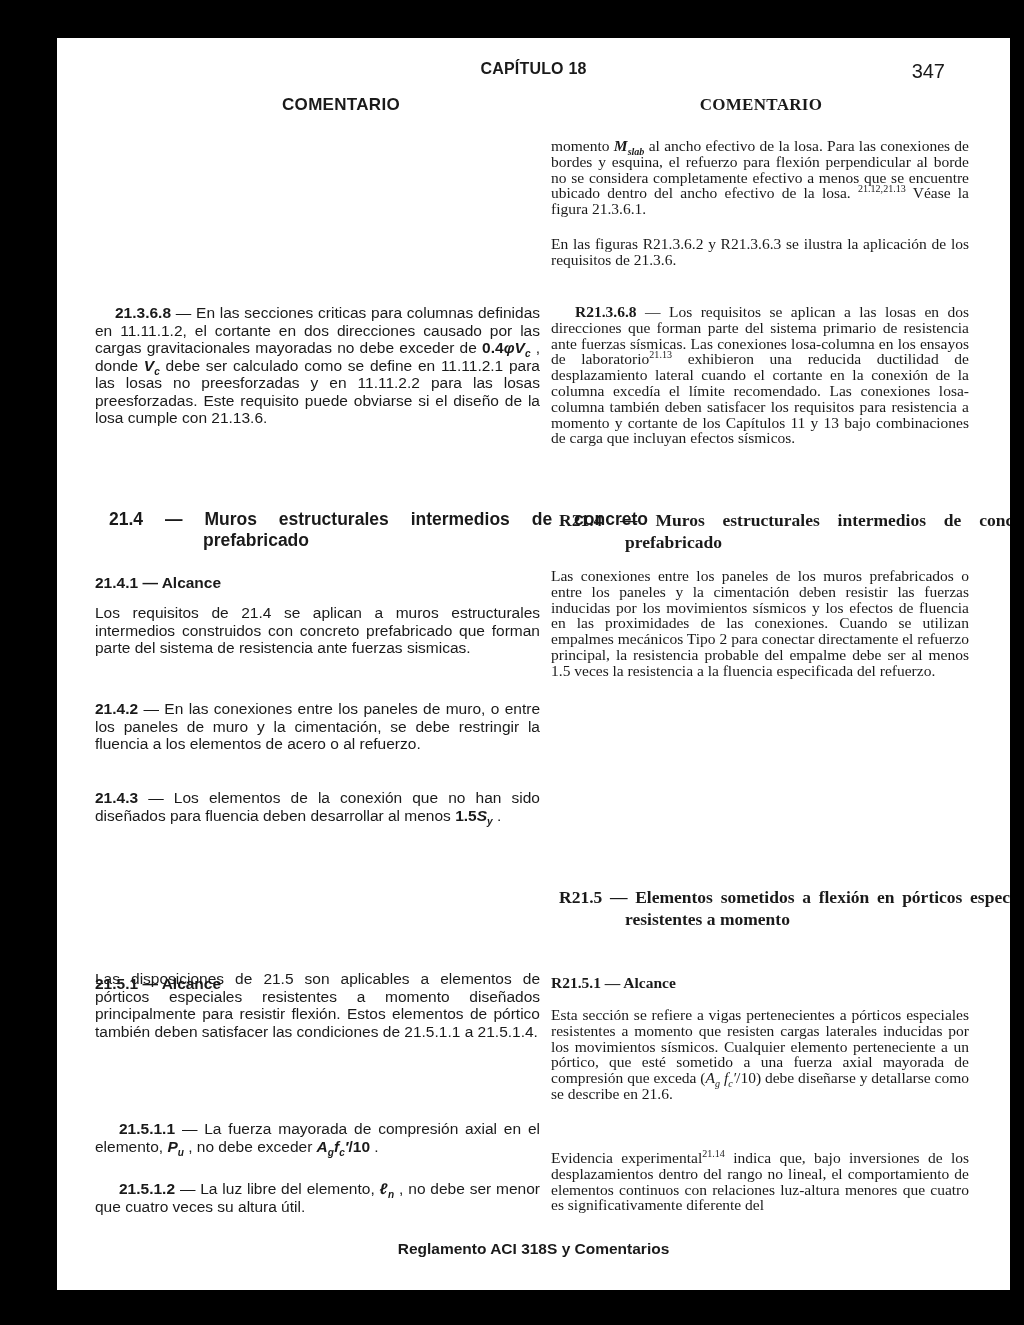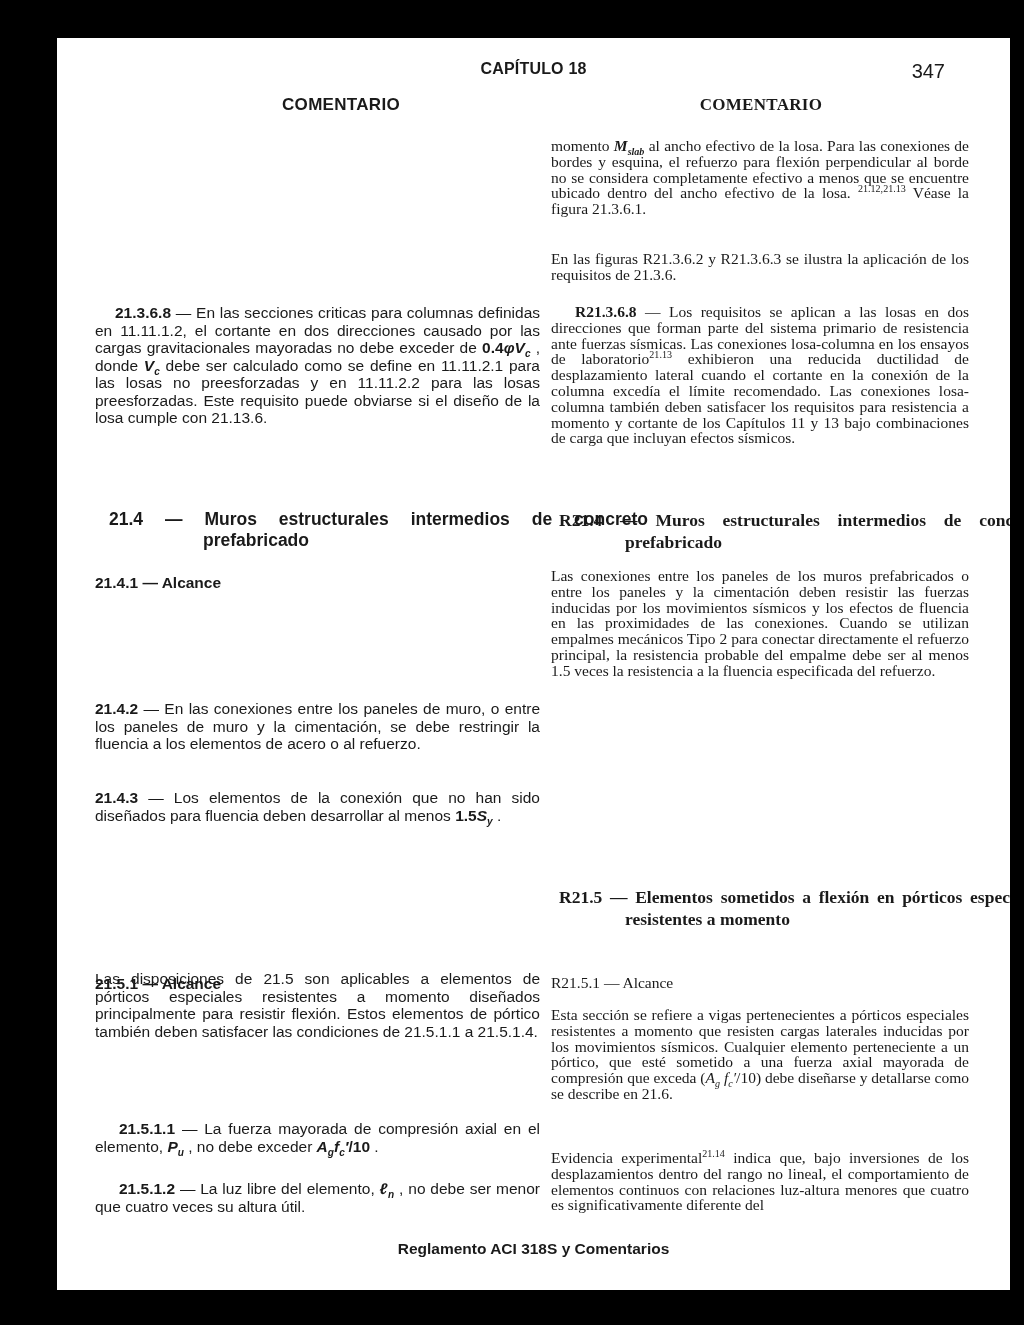--- a/index.html
+++ b/index.html
@@ -30,45 +30,46 @@
   .com{left:494px;width:418px;font-family:"Liberation Serif",serif;
     font-size:15.5px;line-height:15.8px;text-align:justify;}
   p{margin:0;}
   .ind{text-indent:20px;}
   .ind2{text-indent:24px;}
   .h1{font-weight:bold;font-size:17.5px;line-height:21px;
     padding-left:108px;text-indent:-94px;}
   .h1s{font-weight:bold;font-size:17.5px;line-height:22px;
     padding-left:74px;text-indent:-66px;}
   .h2{font-weight:bold;font-size:15.5px;line-height:17px;text-align:left;}
-  .h2s{font-weight:normal;font-size:15.5px;line-height:16px;text-align:left;}
+  .h2s{font-weight:bold;font-size:15.5px;line-height:16px;text-align:left;}
   .footer{left:0;top:1202px;width:100%;text-align:center;
     font-weight:bold;font-size:15.5px;}
   sup,sub{font-size:0.65em;line-height:0;}
 </style>
 </head>
 <body>
 
 <div id="page">
 
   <div class="abs chapter-title">CAPÍTULO 18</div>
   <div class="abs page-num">347</div>
   <div class="abs col-title-left">COMENTARIO</div>
   <div class="abs col-title-right">COMENTARIO</div>
 
   <p class="abs com" style="top:100px">momento <span style="font-weight: bold; font-style: italic;">M</span><sub style="font-weight: bold; font-style: italic;">slab</sub> al ancho efectivo de la losa. Para las conexiones de bordes y esquina, el refuerzo para flexión perpendicular al borde no se considera completamente efectivo a menos que se encuentre ubicado dentro del ancho efectivo de la losa. <sup>21.12,21.13</sup> Véase la figura 21.3.6.1.</p>
-  <p class="abs com" style="top:213px">En las figuras R21.3.6.2 y R21.3.6.3 se ilustra la aplicación de los requisitos de 21.3.6.</p>
+  <p class="abs com" style="top:198px">En las figuras R21.3.6.2 y R21.3.6.3 se ilustra la aplicación de los requisitos de 21.3.6.</p>
 
   <p class="abs reg ind" style="top:266px"><span style="font-weight: bold;">21.3.6.8</span> — En las secciones criticas para columnas definidas en 11.11.1.2, el cortante en dos direcciones causado por las cargas gravitacionales mayoradas no debe exceder de <span style="font-weight: bold;">0.4</span><span style="font-weight: bold; font-style: italic;">φ</span><span style="font-weight: bold; font-style: italic;">V</span><sub style="font-weight: bold; font-style: italic;">c</sub> , donde <span style="font-weight: bold; font-style: italic;">V</span><sub style="font-weight: bold; font-style: italic;">c</sub> debe ser calculado como se define en 11.11.2.1 para las losas no preesforzadas y en 11.11.2.2 para las losas preesforzadas. Este requisito puede obviarse si el diseño de la losa cumple con 21.13.6.</p>
   <p class="abs com ind2" style="top:266px"><span style="font-weight: bold;">R21.3.6.8</span> — Los requisitos se aplican a las losas en dos direcciones que forman parte del sistema primario de resistencia ante fuerzas sísmicas. Las conexiones losa-columna en los ensayos de laboratorio<sup>21.13</sup> exhibieron una reducida ductilidad de desplazamiento lateral cuando el cortante en la conexión de la columna excedía el límite recomendado. Las conexiones losa-columna también deben satisfacer los requisitos para resistencia a momento y cortante de los Capítulos 11 y 13 bajo combinaciones de carga que incluyan efectos sísmicos.</p>
 
   <p class="abs reg h1" style="top:471px">21.4 — Muros estructurales intermedios de concreto prefabricado</p>
   <p class="abs com h1s" style="top:471px">R21.4 — Muros estructurales intermedios de concreto prefabricado</p>
 
   <p class="abs reg h2" style="top:536px">21.4.1 — Alcance</p>
+  <p class="abs reg" style="top:566px">Los requisitos de 21.4 se aplican a muros estructurales intermedios construidos con concreto prefabricado que forman parte del sistema de resistencia ante fuerzas sismicas.</p>
   <p class="abs com" style="top:530px">Las conexiones entre los paneles de los muros prefabricados o entre los paneles y la cimentación deben resistir las fuerzas inducidas por los movimientos sísmicos y los efectos de fluencia en las proximidades de las conexiones. Cuando se utilizan empalmes mecánicos Tipo 2 para conectar directamente el refuerzo principal, la resistencia probable del empalme debe ser al menos 1.5 veces la resistencia a la fluencia especificada del refuerzo.</p>
 
   <p class="abs reg" style="top:662px"><span style="font-weight: bold;">21.4.2</span> — En las conexiones entre los paneles de muro, o entre los paneles de muro y la cimentación, se debe restringir la fluencia a los elementos de acero o al refuerzo.</p>
   <p class="abs reg" style="top:751px"><span style="font-weight: bold;">21.4.3</span> — Los elementos de la conexión que no han sido diseñados para fluencia deben desarrollar al menos <span style="font-weight: bold;">1.5</span><span style="font-weight: bold; font-style: italic;">S</span><sub style="font-weight: bold; font-style: italic;">y</sub> .</p>
 
   <p class="abs com h1s" style="top:848px">R21.5 — Elementos sometidos a flexión en pórticos especiales resistentes a momento</p>
 
   <p class="abs reg h2" style="top:937px">21.5.1 — Alcance</p>
   <p class="abs com h2s" style="top:937px">R21.5.1 — Alcance</p>
 

